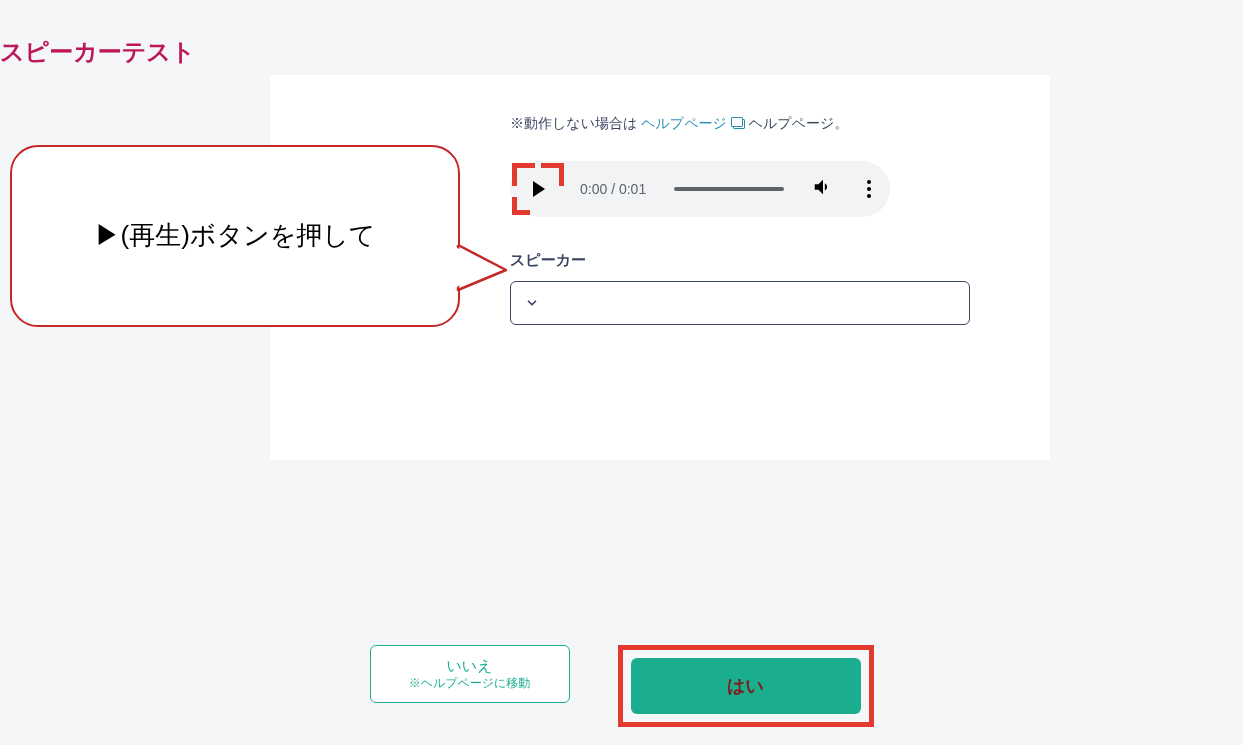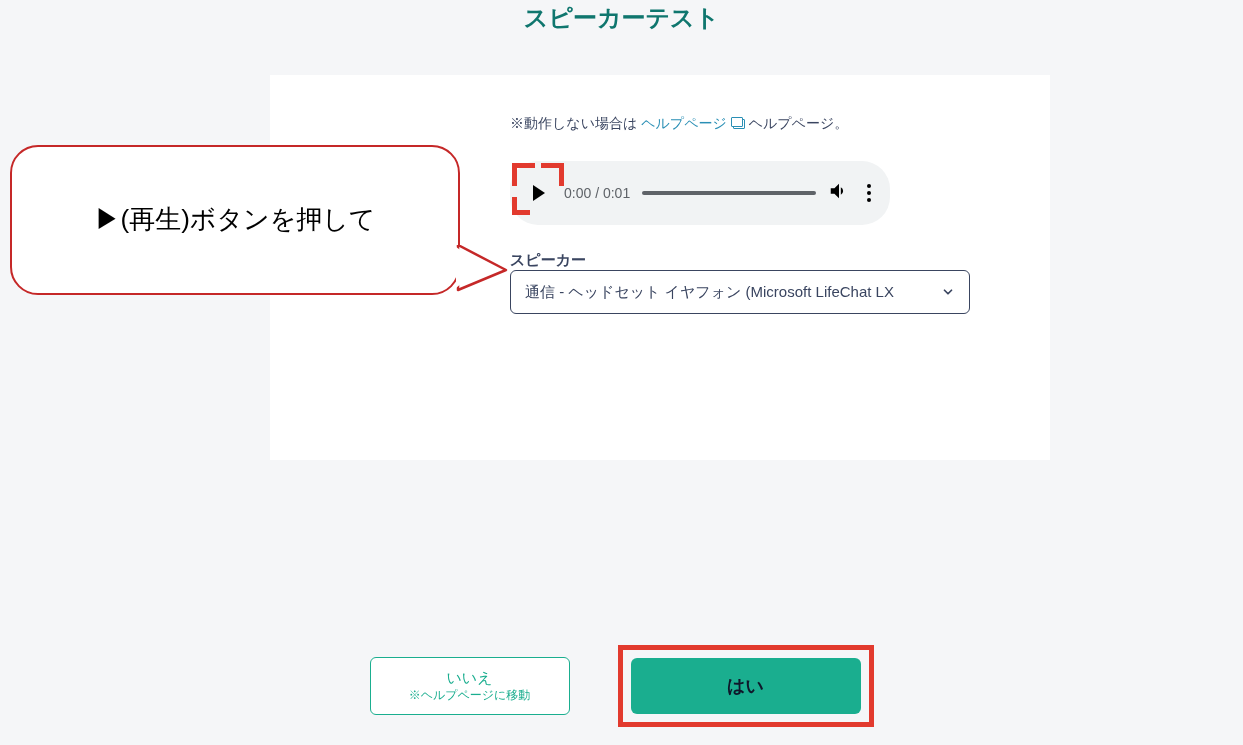--- a/index.html
+++ b/index.html
@@ -5,25 +5,24 @@
   * { box-sizing: border-box; margin: 0; padding: 0; }
   body {
     font-family: "Hiragino Kaku Gothic ProN", "メイリオ", Meiryo, sans-serif;
     background: #f5f6f8;
     width: 1243px;
     height: 745px;
     position: relative;
     color: #3a4560;
   }
   .page-title {
-    text-align: center;
     font-size: 24px;
     font-weight: 600;
-    color: #0f766e;
-    padding-top: 2px;
+    color: #be185d;
+    padding-top: 36px;
   }
   .card {
     position: absolute;
     left: 270px;
     top: 75px;
     width: 780px;
     height: 385px;
     background: #fff;
     padding: 40px 50px 30px 240px;
   }
@@ -67,27 +66,27 @@
   }
   .audio-wrap {
     position: relative;
     width: 380px;
     height: 60px;
     margin-bottom: 30px;
   }
   .audio-player {
     position: absolute;
     left: 0; top: 0;
-    width: 380px; height: 64px;
+    width: 380px; height: 56px;
     background: #f1f3f4;
     border-radius: 28px;
     display: flex;
     align-items: center;
     padding: 0 14px 0 14px;
-    gap: 12px;
+    gap: 28px;
   }
   .play-btn {
     width: 28px; height: 28px;
     display: flex; align-items: center; justify-content: center;
     cursor: pointer;
   }
   .play-triangle {
     width: 0; height: 0;
     border-left: 12px solid #000;
     border-top: 8px solid transparent;
@@ -130,21 +129,21 @@
     border: 5px solid #e23a2e;
   }
   .hl::before { left: 0; top: 0; border-right: none; border-bottom: none; }
   .hl::after  { right: 0; top: 0; border-left: none; border-bottom: none; }
   .hl .c3 { left: 0; bottom: 0; border-right: none; border-top: none; }
   
   .speaker-label {
     font-size: 15px;
     font-weight: 700;
     color: #3a4560;
-    margin-bottom: 0;
+    margin-bottom: 11px;
   }
   .select {
     width: 460px;
     height: 44px;
     border: 1.5px solid #3a4560;
     border-radius: 6px;
     display: flex;
     align-items: center;
     padding: 0 14px;
     font-size: 15px;
@@ -164,21 +163,21 @@
     display: flex; align-items: center; justify-content: center;
   }
   .chev svg { width: 14px; height: 14px; }
 
   
   .callout {
     position: absolute;
     left: 10px;
     top: 145px;
     width: 450px;
-    height: 150px;
+    height: 182px;
     border: 2.5px solid #c52828;
     border-radius: 28px;
     background: #fff;
     display: flex;
     align-items: center;
     justify-content: center;
     font-size: 26px;
     line-height: 1.45;
     color: #000;
     text-align: center;
@@ -193,21 +192,21 @@
   .callout-tail svg { position: absolute; left: 0; top: 0; }
 
   
   .btn-row {
     position: absolute;
     left: 0; right: 0;
     bottom: 18px;
     display: flex;
     justify-content: center;
     gap: 48px;
-    align-items: center;
+    align-items: flex-start;
   }
   .btn-no {
     width: 200px;
     height: 58px;
     border: 1.5px solid #1aae8f;
     border-radius: 6px;
     background: #fff;
     color: #1aae8f;
     text-align: center;
     display: flex; flex-direction: column; justify-content: center;
@@ -217,21 +216,21 @@
   }
   .btn-no .sub { font-size: 12px; }
   .btn-yes-wrap {
     padding: 8px;
     border: 5px solid #e23a2e;
   }
   .btn-yes {
     width: 230px;
     height: 56px;
     background: #1aae8f;
-    color: #0f172a;
+    color: #7f1d1d;
     border-radius: 6px;
     border: none;
     font-size: 18px;
     font-weight: 600;
     cursor: pointer;
   }
 </style>
 </head>
 <body>
 
@@ -269,21 +268,20 @@
       </div>
     </div>
     <div class="hl">
       <span class="c3"></span>
     </div>
   </div>
 
   <div class="speaker-label">スピーカー</div>
 
   <div class="select">
-    <span class="txt">通信 - ヘッドセット イヤフォン (Microsoft LifeChat LX</span>
     <span class="chev">
       <svg viewBox="0 0 24 24" fill="none" stroke="#3a4560" stroke-width="3" stroke-linecap="round" stroke-linejoin="round">
           <polyline points="6 9 12 15 18 9"></polyline>
         </svg>
     </span>
   </div>
 </div>
 
 <div class="callout">
   <div>

